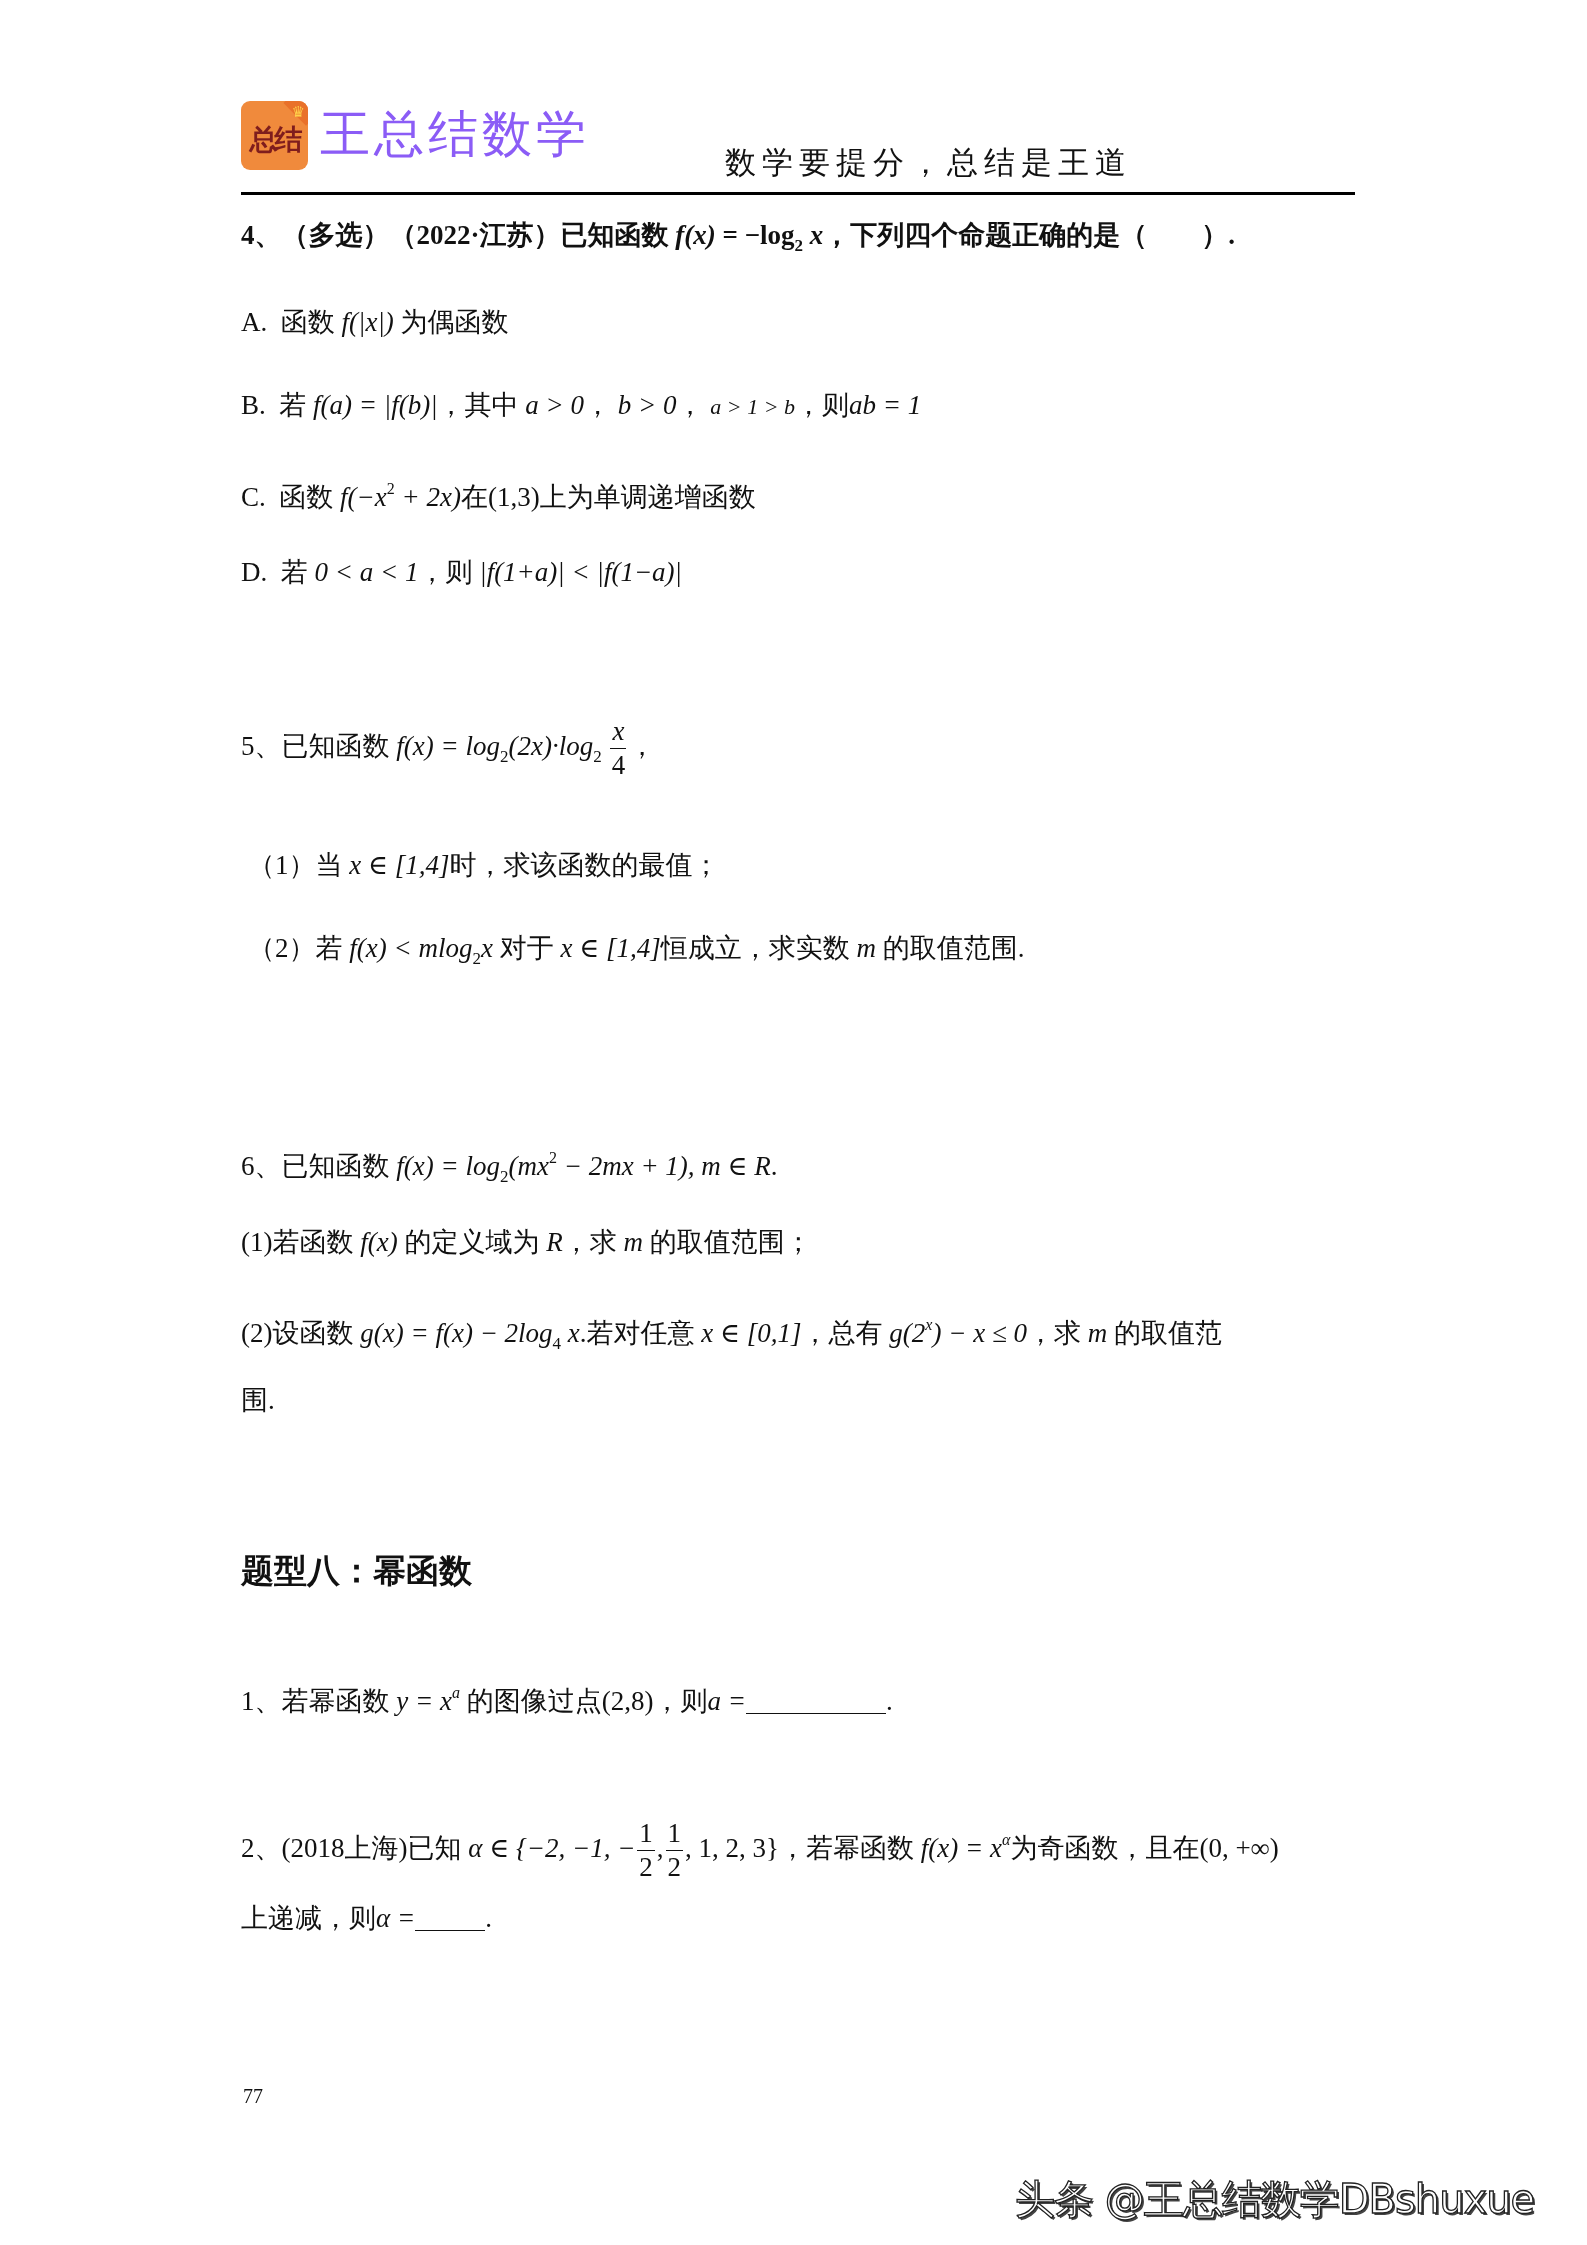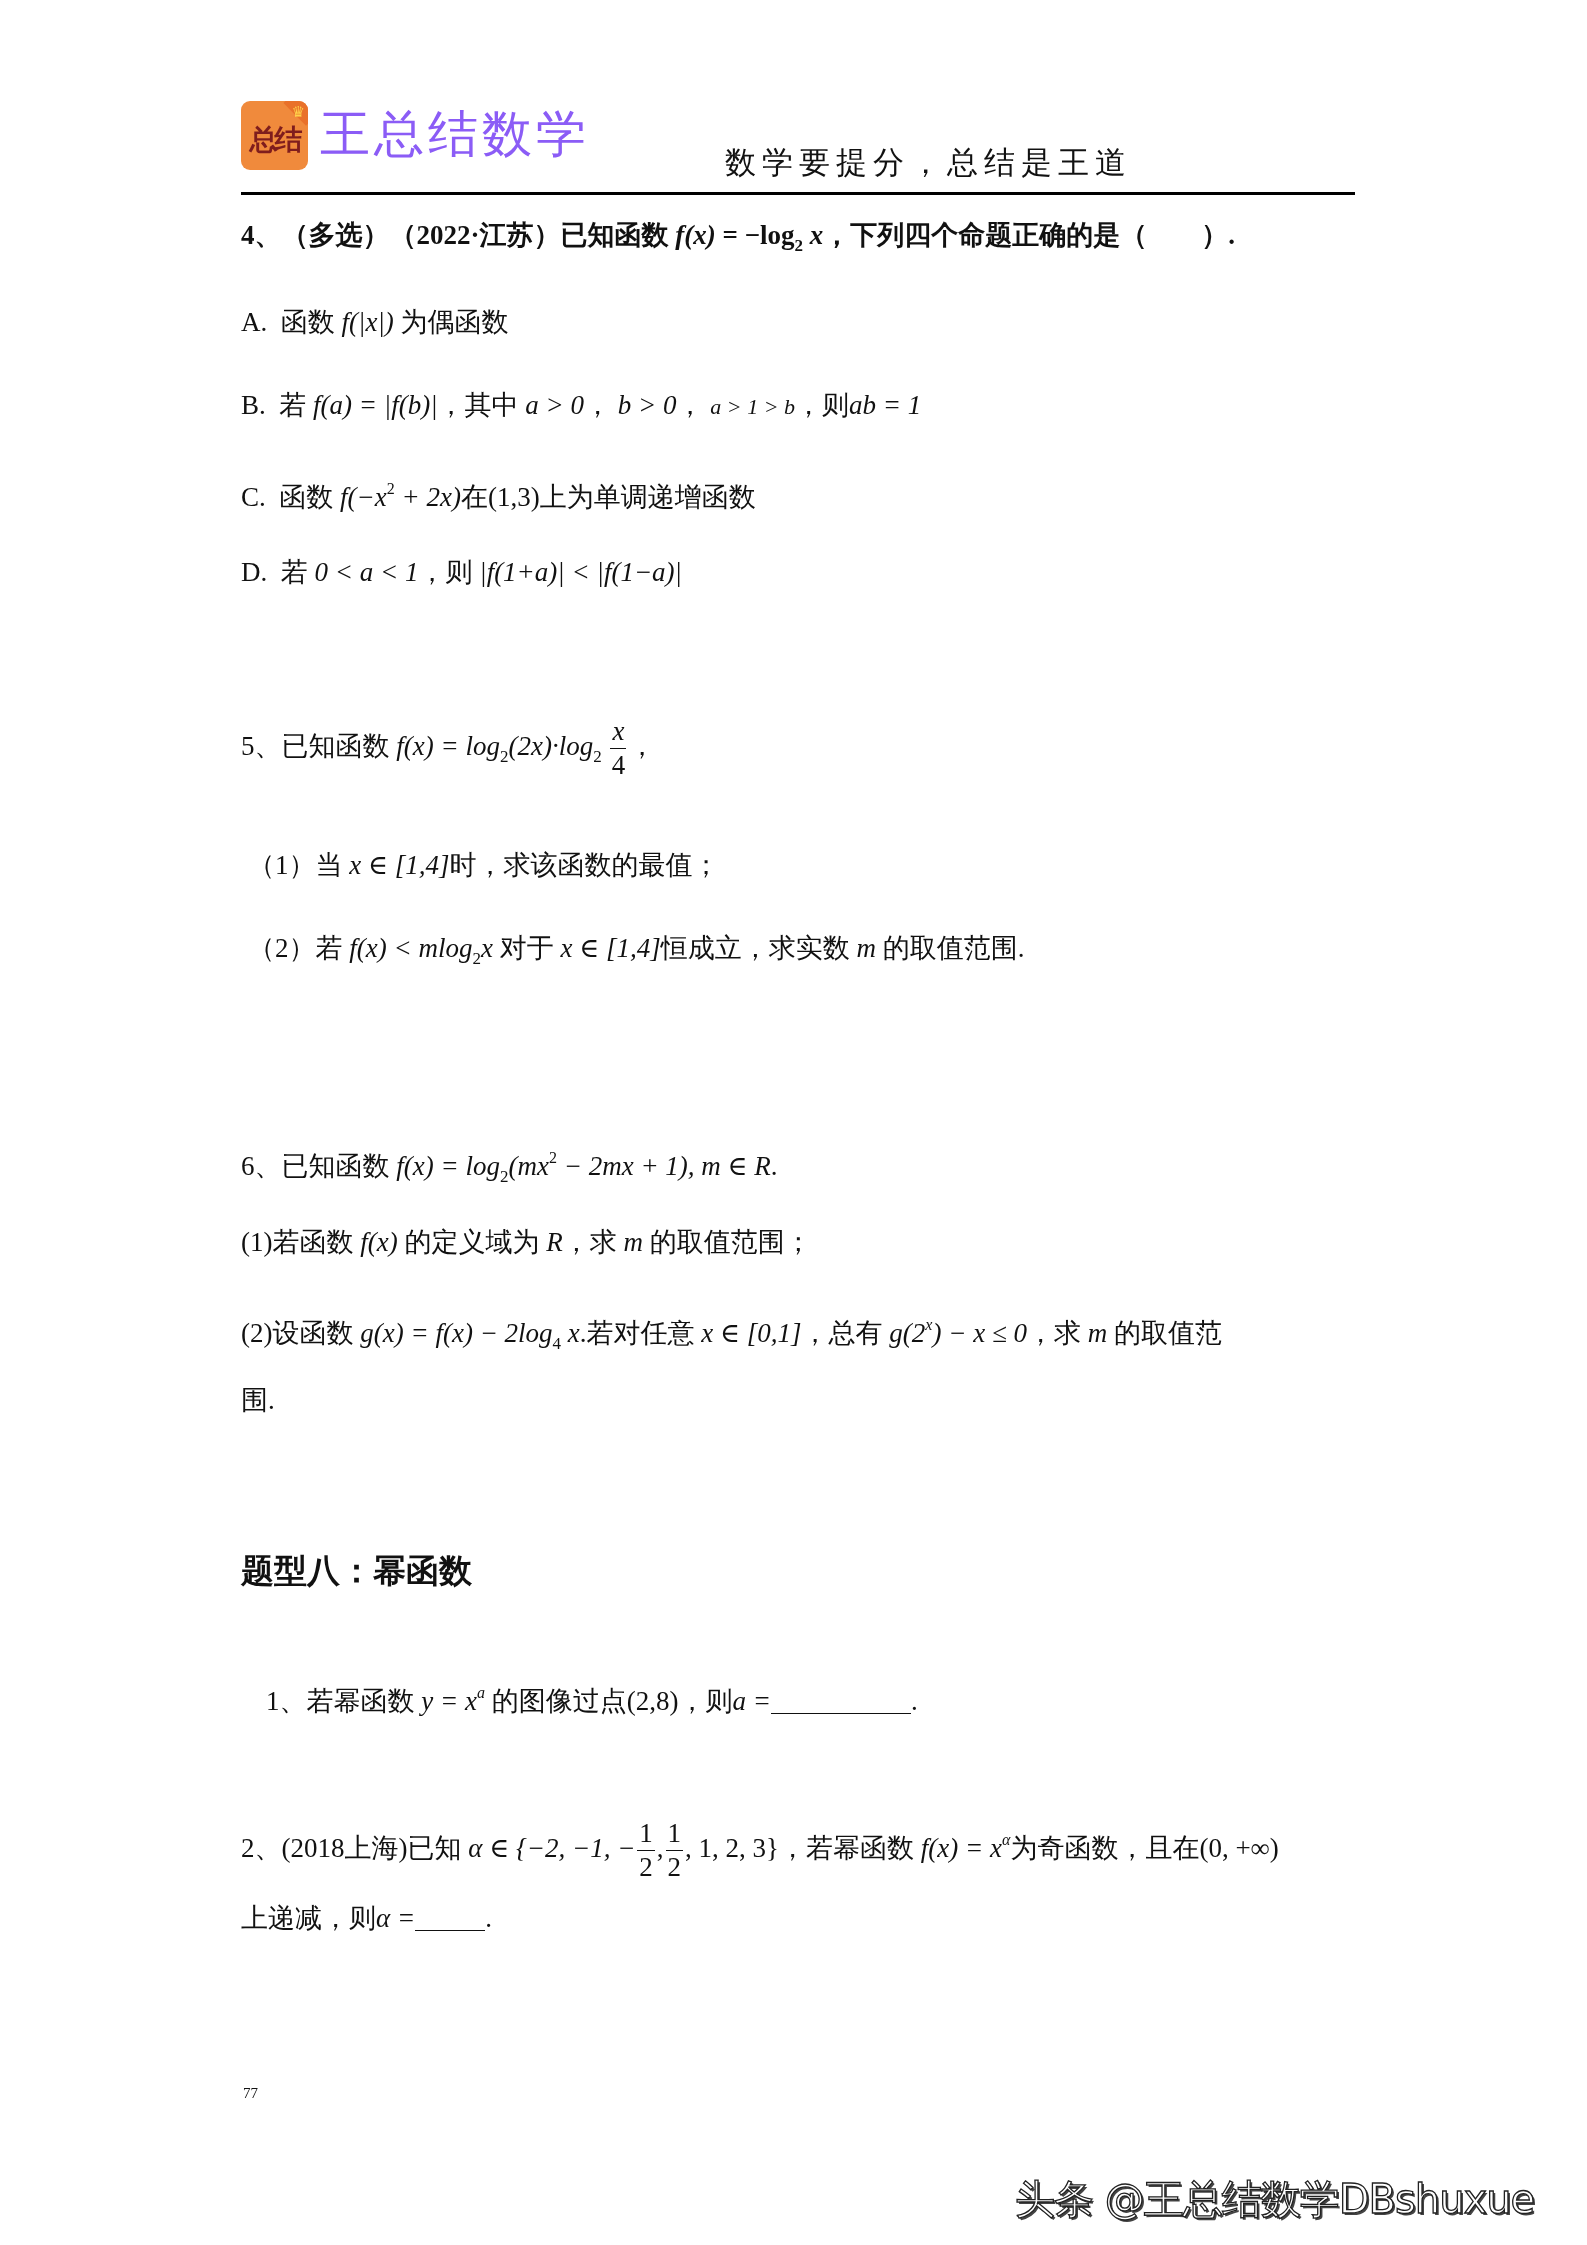--- a/index.html
+++ b/index.html
@@ -24,21 +24,21 @@
   .logo-box .crown { position:absolute; right:3px; top:2px; color:#ffd24a; font-size:15px; }
   .logo-box .corner { position:absolute; right:-14px; top:-14px; width:32px; height:32px;
                       background:#e9712a; transform:rotate(45deg); }
   .brand { left:320px; top:104px; font-family:"DejaVu Sans",sans-serif; font-size:50px;
            color:#8b5cf6; letter-spacing:4px; line-height:60px; }
   .slogan { left:700px; top:142px; font-size:31px; letter-spacing:6px; color:#111;
             font-family:"DejaVu Serif",serif;margin-left:25px; }
   .hr { left:241px; top:192px; width:1114px; height:3px; background:#000; }
 
   .section { font-family:"DejaVu Sans",sans-serif; font-weight:bold; font-size:33px; }
-  .pagenum { left:243px; top:2085px; font-size:15px; }
+  .pagenum { left:243px; top:2085px; font-size:20px; }
   .wm { left:1015px; top:2172px; font-family:"DejaVu Sans",sans-serif; font-size:40px;
         color:#fff; -webkit-text-stroke:1.3px #222; text-shadow:2px 2px 0 #444; letter-spacing:-1px; }
 </style>
 </head>
 <body>
 
 <div class="abs logo-box">
   <div class="corner"></div>
   <span class="crown">♛</span>
   <span class="lt">总结</span>
@@ -121,21 +121,21 @@
   <span class="i">g(x) = f(x) − 2log</span><span class="sub">4</span><span class="i"> x</span><span>.若对任意</span>
   <span class="i">x ∈ [0,1]</span><span>，总有</span>
   <span class="i">g(2</span><span class="sup i">x</span><span class="i">) − x ≤ 0</span><span>，求</span>
   <span class="i">m</span>
   <span>的取值范</span>
 </div>
 <div class="abs line" style="left:241px; top:1383px;">围.</div>
 
 <div class="abs section" style="left:241px; top:1549px;">题型八：幂函数</div>
 
-<div class="abs line" style="left:241px; top:1676px;margin-left:25px;">
+<div class="abs line" style="left:241px; top:1676px;">
   <span>1、</span><span>若幂函数</span>
   <span class="i">y = x</span><span class="sup i">a</span>
   <span>的图像过点</span><span>(2,8)</span><span>，则</span><span class="i">a =</span><span class="blank" style="width:140px;"></span><span>.</span>
 </div>
 
 <div class="abs line" style="left:241px; top:1808px; line-height:64px;">
   <span>2、</span><span>(2018上海)已知</span>
   <span class="i">α ∈ {−2, −1, −</span><span class="frac"><span class="n">1</span><span class="d">2</span></span><span>,</span><span class="frac"><span class="n">1</span><span class="d">2</span></span><span>, 1, 2, 3}</span><span>，若幂函数</span>
   <span class="i">f(x) = x</span><span class="sup i">α</span><span>为奇函数，且在</span><span>(0, +∞)</span>
 </div>

